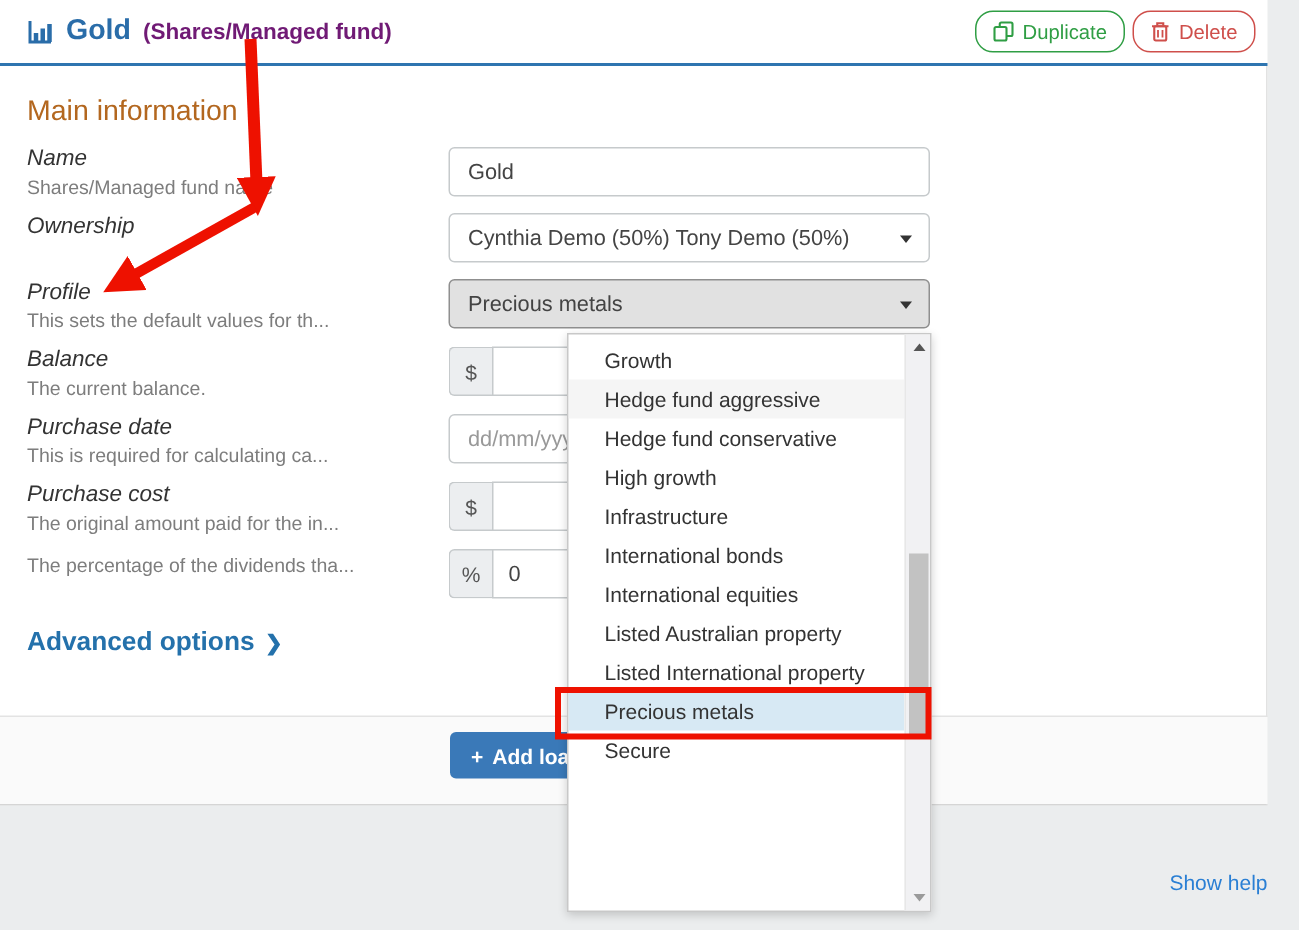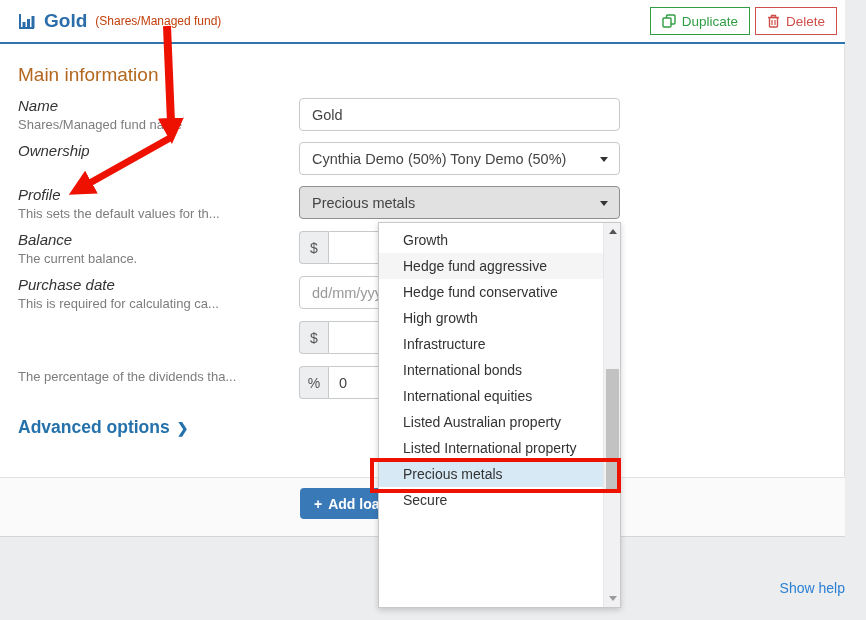--- a/index.html
+++ b/index.html
@@ -15,23 +15,23 @@
     --selected_option_bg:#d7e9f4;
   }
   *{margin:0;padding:0;box-sizing:border-box;}
   html,body{width:866px;height:620px;}
   body{font-family:"Liberation Sans",sans-serif;background:#ebedee;position:relative;overflow:hidden;}
   .page{position:relative;width:866px;height:620px;}
   .card{position:absolute;left:0;top:0;width:845px;height:537px;background:#fff;border-bottom:1px solid #d5d5d5;border-right:1px solid #e2e2e2;}
   .card-header{position:absolute;left:0;top:0;width:845px;height:44px;background:#fff;border-bottom:2px solid var(--header_border_blue);display:flex;align-items:center;justify-content:space-between;padding:0 8px 0 18px;}
   .title-wrap{display:flex;align-items:center;gap:8px;}
   .app-title{font-size:19px;font-weight:bold;color:var(--title_blue);}
-  .app-subtitle{font-size:12px;color:#c2410c;}
+  .app-subtitle{font-size:15px;color:#701a75;font-weight:bold;}
   .actions{display:flex;gap:5px;}
-  .btn{display:flex;align-items:center;gap:6px;height:28px;padding:0 11px;border-radius:0;background:#fff;font-size:13.5px;cursor:pointer;}
+  .btn{display:flex;align-items:center;gap:6px;height:28px;padding:0 11px;border-radius:12px;background:#fff;font-size:13.5px;cursor:pointer;}
   .btn-dup{border:1px solid var(--button_green);color:var(--button_green);}
   .btn-del{border:1px solid var(--button_red);color:var(--button_red);}
   .section-title{position:absolute;left:18px;top:64px;font-size:19px;color:var(--section_orange);}
   .f-label{position:absolute;left:18px;width:272px;}
   .f-label .lab{font-size:15px;color:#333;font-style:italic;}
   .f-label .hint{font-size:13px;color:#7d7d7d;margin-top:3px;white-space:nowrap;}
   .field{position:absolute;left:299px;width:321px;height:33px;}
   .text-input{width:100%;height:33px;border:1px solid #c6cacc;border-radius:4px;padding:0 12px;font-size:14.5px;color:#444;font-family:"Liberation Sans",sans-serif;background:#fff;}
   .text-input::placeholder{color:#999;}
   .select{display:flex;align-items:center;height:33px;border:1px solid #c6cacc;border-radius:4px;padding:0 12px;font-size:14.5px;color:#444;background:#fff;position:relative;cursor:pointer;}
@@ -114,20 +114,24 @@
       <div class="hint">This sets the default values for th...</div>
     </div>
     <div class="f-label" style="top:231px">
       <div class="lab">Balance</div>
       <div class="hint">The current balance.</div>
     </div>
     <div class="f-label" style="top:276px">
       <div class="lab">Purchase date</div>
       <div class="hint">This is required for calculating ca...</div>
     </div>
+    <div class="f-label" style="top:321px">
+      <div class="lab">Purchase cost</div>
+      <div class="hint">The original amount paid for the in...</div>
+    </div>
     <div class="f-label" style="top:366px">
       <div class="hint">The percentage of the dividends tha...</div>
     </div>
 
     <div class="field" style="top:98px">
       <input class="text-input" type="text" value="Gold" style="">
     </div>
 
     <div class="field" style="top:142px">
       <div class="select">

